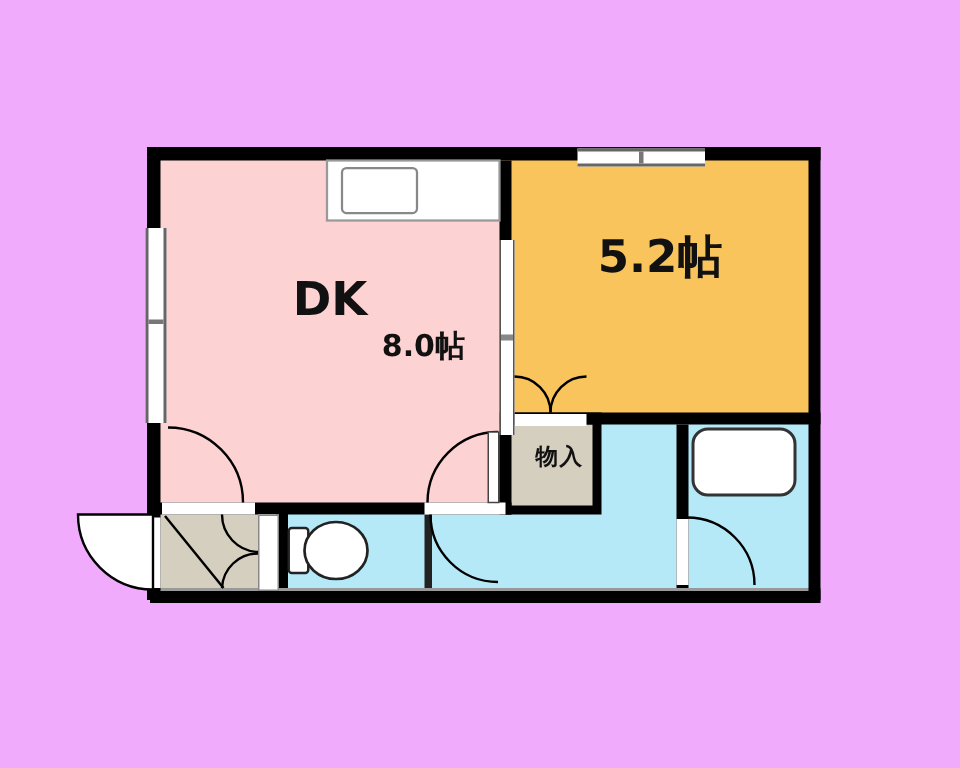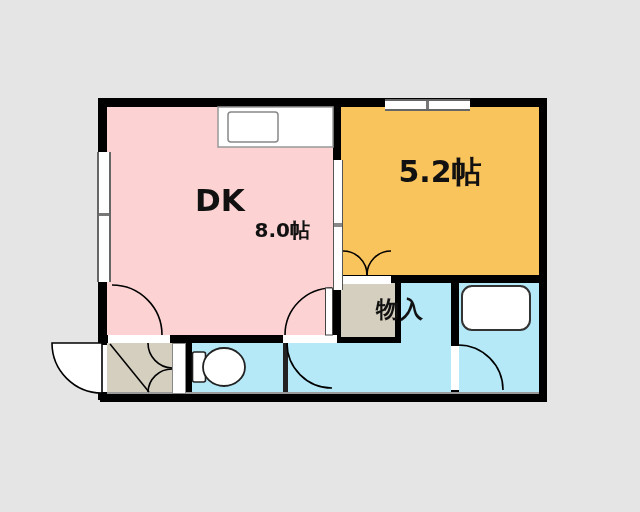--- a/index.html
+++ b/index.html
@@ -1,17 +1,17 @@
 <!DOCTYPE html>
 <html><head>
 <meta charset="utf-8">
 <style>
   html,body{margin:0;padding:0;background:#fff;}
   .stage{
-    position:relative;width:640px;height:512px;background:#e5e5e5;overflow:hidden;
+    position:relative;width:640px;height:512px;background:#f0abfc;overflow:hidden;
     font-family:"DejaVu Sans","Liberation Sans",sans-serif;
   }
   .abs{position:absolute;}
   
   .floor-dk{left:103px;top:103px;width:236px;height:238px;background:#FCD2D2;}
   .floor-west{left:337px;top:103px;width:206px;height:178px;background:#FAC45C;}
   .floor-wash{left:397px;top:279px;width:58px;height:66px;background:#B5E9F8;}
   .floor-hall{left:186px;top:339px;width:269px;height:57px;background:#B5E9F8;}
   .floor-bath{left:455px;top:279px;width:88px;height:117px;background:#B5E9F8;}
   .floor-genkan{left:103px;top:339px;width:83px;height:57px;background:#D5CFBF;}
@@ -48,21 +48,21 @@
   .slide-door::after{content:"";position:absolute;left:0;right:0;top:63px;height:4px;background:#888;}
   .cabinet{left:172px;top:343px;width:12px;height:49px;background:#fff;border:1px solid #888;}
   
   .overlay{left:0;top:0;width:640px;height:512px;}
   
   .room-label{position:absolute;text-align:center;color:#111;font-weight:bold;line-height:1.15;}
   .lbl-dk{left:130px;top:183px;width:180px;font-size:31px;}
   .lbl-dk .size{font-size:20px;text-align:right;}
   .lbl-west{left:350px;top:155px;width:180px;font-size:31px;letter-spacing:2px;}
   .lbl-west .size{font-size:30px;letter-spacing:0;}
-  .lbl-storage{left:333px;top:296px;width:80px;font-size:23px;letter-spacing:1px;margin-left:27px;}
+  .lbl-storage{left:333px;top:296px;width:80px;font-size:15px;letter-spacing:1px;}
 </style>
 </head>
 <body>
 
 <div class="stage">
 
   <div class="abs floor-dk"></div>
   <div class="abs floor-west"></div>
   <div class="abs floor-wash"></div>
   <div class="abs floor-hall"></div>

